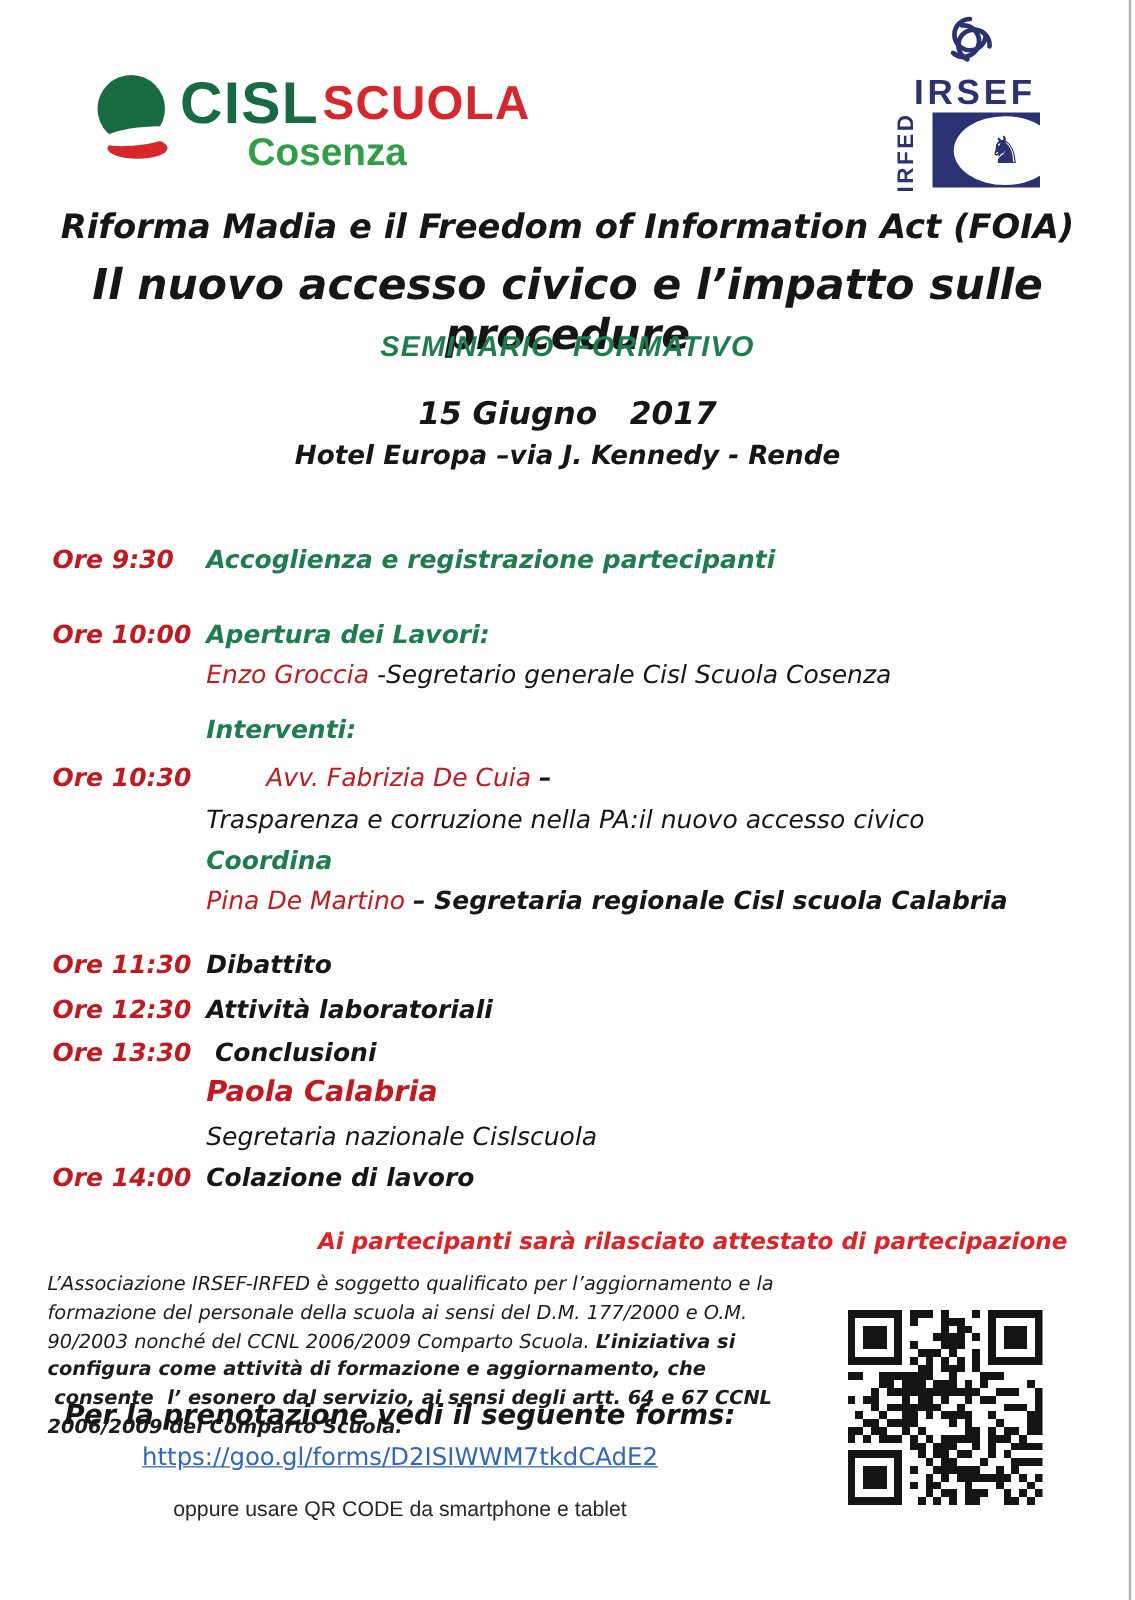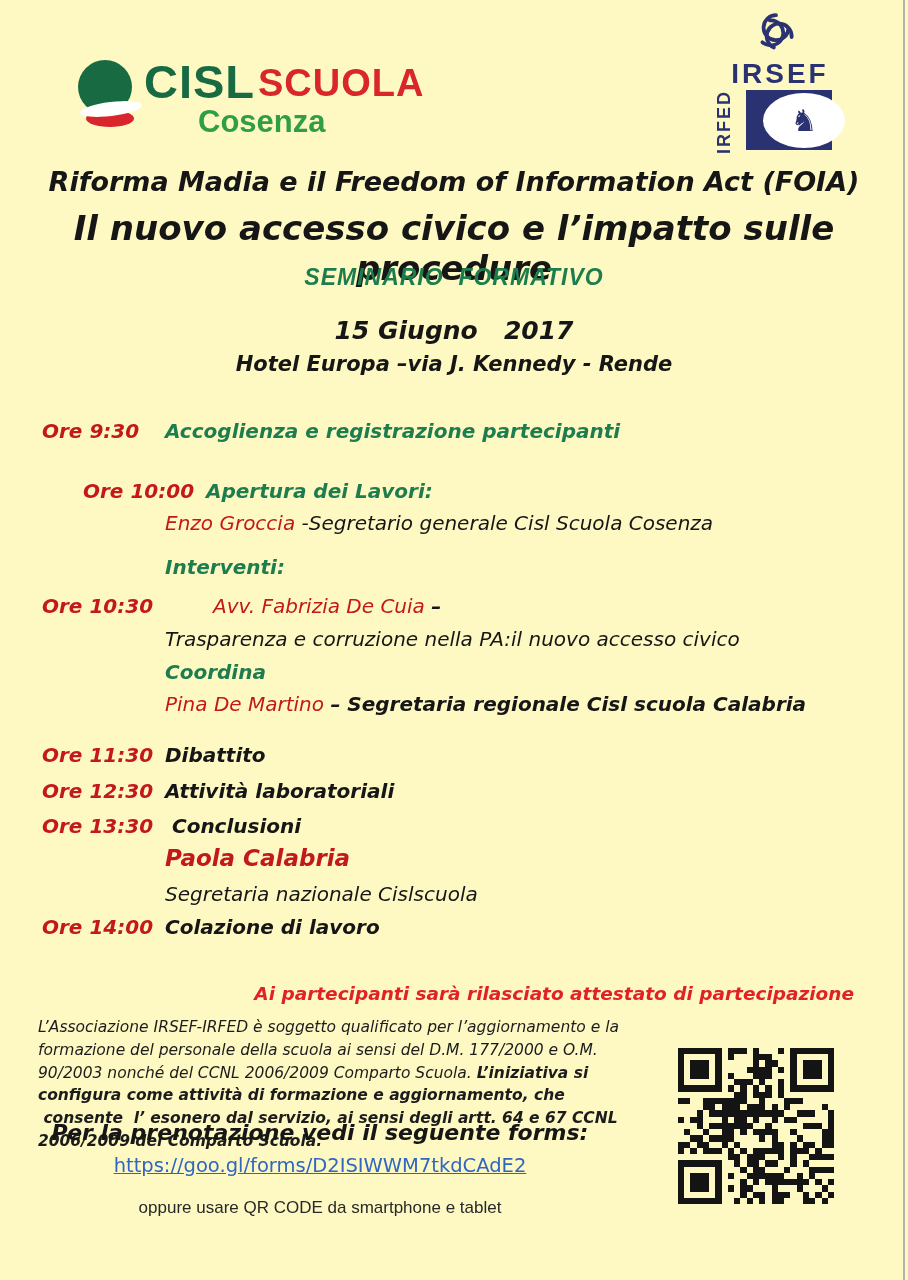--- a/index.html
+++ b/index.html
@@ -1,16 +1,16 @@
 <!DOCTYPE html>
 <html style="--red: #c2181e; --note-red: #e02227; --green: #1e7d4f; --cisl-green: #186a43; --cosenza-green: #2f9e46; --scuola-red: #d8262c; --navy: #2b3272; --link-blue: #2f66c0;"><head>
 <meta charset="utf-8">
 <style>
   html,body{margin:0;padding:0;background:#ececec;}
-  .page{position:relative;width:908px;height:1280px;margin:0 auto;background:#fef9c3;
+  .page{position:relative;width:908px;height:1280px;margin:0 auto;background:#ffffff;
         overflow:hidden;font-family:"DejaVu Sans",sans-serif;color:#161616;}
   .scan-edge{position:absolute;right:3px;top:0;width:2px;height:100%;background:#b3b3b3;}
   .comic{font-style:italic;}
 
   
   .cisl-logo{position:absolute;left:76px;top:54px;width:340px;height:96px;}
   .cisl-mark{position:absolute;left:0;top:6px;width:58px;height:72px;}
   .cisl-ball{position:absolute;left:2px;top:0;width:54px;height:54px;border-radius:50%;background:var(--cisl-green);}
   .cisl-red{position:absolute;left:10px;top:50px;width:48px;height:17px;background:var(--scuola-red);border-radius:50%;}
   .cisl-red-cut{position:absolute;left:4px;top:42px;width:62px;height:14px;background:#fff;transform:rotate(-7deg);border-radius:50%;}
@@ -100,25 +100,25 @@
     </div>
   </div>
 
   <div class="center-line title-1 comic">Riforma Madia e il Freedom of Information Act (FOIA)</div>
   <div class="center-line title-2 comic">Il nuovo accesso civico e l’impatto sulle procedure</div>
   <div class="center-line subtitle" style="font-style:italic">SEMINARIO &nbsp;FORMATIVO</div>
   <div class="center-line date-line comic">15 Giugno &nbsp; 2017</div>
   <div class="center-line venue-line comic">Hotel Europa –via J. Kennedy - Rende</div>
 
   <div class="schedule">
-      <div class="sched-row" style="margin-top: 0px;">
+      <div class="sched-row" style="margin-top: 16px;">
         <span class="sched-time comic">Ore 9:30</span>
         <span class="sched-segs comic"><span class="sg-green">Accoglienza e registrazione partecipanti</span></span>
       </div>
-      <div class="sched-row" style="margin-top: 34px; padding-left: 41px;">
+      <div class="sched-row" style="margin-top: 34px;">
         <span class="sched-time comic">Ore 10:00</span>
         <span class="sched-segs comic"><span class="sg-green">Apertura dei Lavori:</span></span>
       </div>
       <div class="sched-row" style="margin-top: 6px;">
         <span class="sched-time comic"></span>
         <span class="sched-segs comic"><span class="sg-red">Enzo Groccia </span><span class="sg-black">-Segretario generale Cisl Scuola Cosenza</span></span>
       </div>
       <div class="sched-row" style="margin-top: 18px;">
         <span class="sched-time comic"></span>
         <span class="sched-segs comic"><span class="sg-green">Interventi:</span></span>

